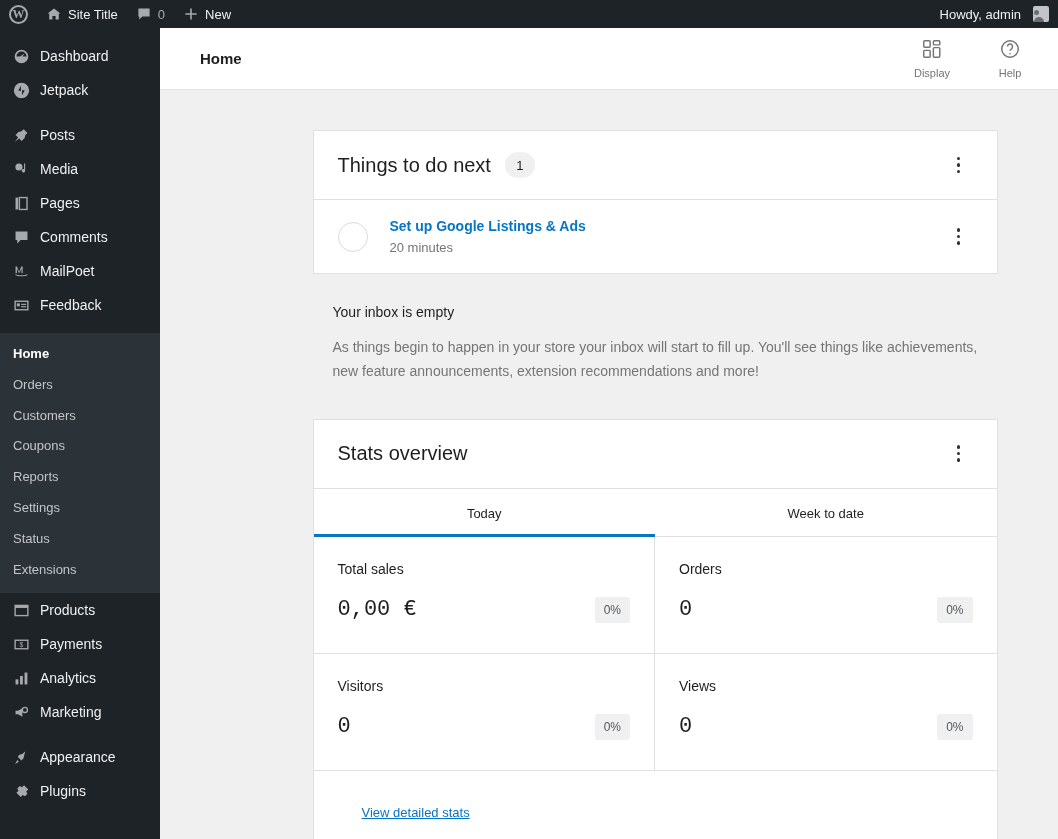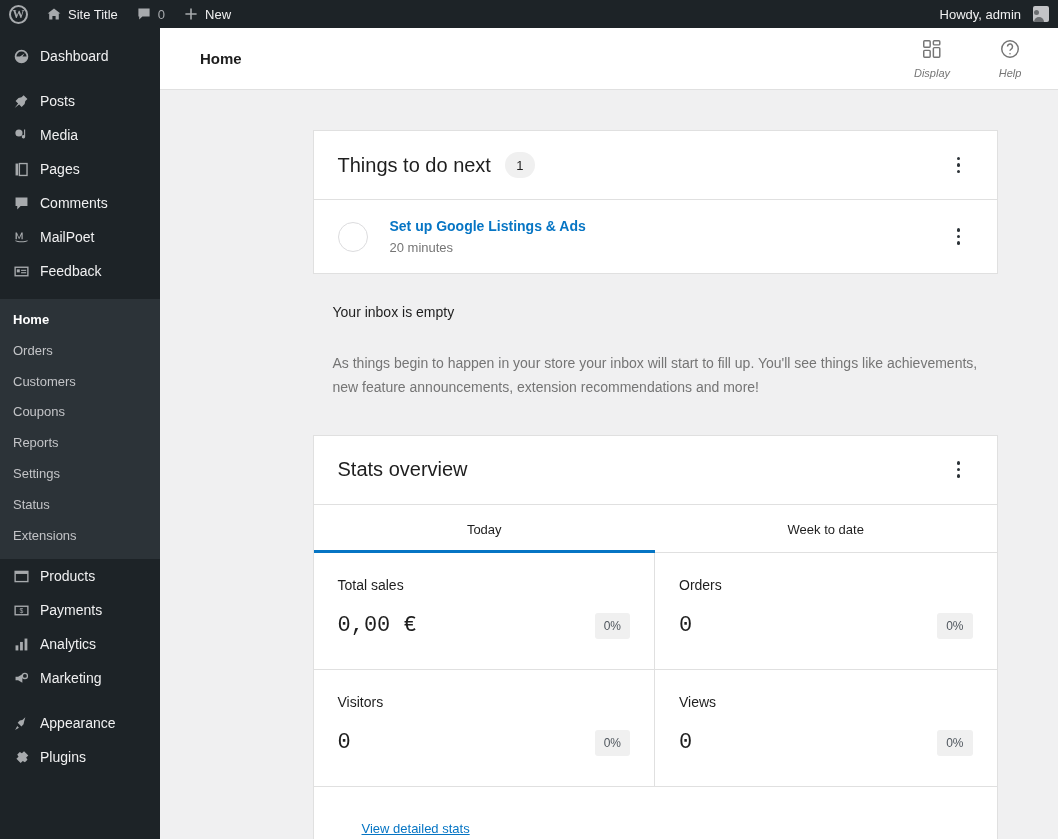--- a/index.html
+++ b/index.html
@@ -141,21 +141,21 @@
     margin-left: auto;
     display: flex; align-items: center; gap: 26px;
     padding-right: 22px;
   }
   .header-btn {
     display: flex; flex-direction: column; align-items: center; gap: 3px;
     cursor: pointer;
     width: 52px;
   }
   .header-btn .hb-label {
-    font-size: 11px; color: #757575; font-style: italic;
+    font-size: 11px; color: #757575;
   }
 
   
   #main {
     position: absolute; top: 90px; left: 160px;
     width: 990px; height: 749px;
     background: #f0f0f1;
     overflow: hidden;
   }
   .content-col {
@@ -214,21 +214,21 @@
     font-size: 14px; font-weight: 600;
     color: #0675c4;
     cursor: pointer;
   }
   .task-time { font-size: 13px; color: #757575; }
 
   
   .inbox-block { padding: 30px 20px 0 20px; }
   .inbox-title {
     font-size: 14px; font-weight: 400; color: #1e1e1e;
-    margin-bottom: 32px;
+    margin-bottom: 16px;
   }
   .inbox-body {
     font-size: 14px; color: #757575; line-height: 1.7;
     max-width: 645px;
   }
 
   
   .stats-card { margin-top: 35px; }
   .tabs {
     display: flex;
@@ -329,20 +329,28 @@
   <div class="menu-sep"></div>
 
   <div class="menu-group">
     <div class="menu-item">
       <span class="mi-icon">
         <svg width="17" height="17" viewBox="0 0 20 20">
             <path d="M10 2a8 8 0 100 16 8 8 0 000-16zm0 2a6 6 0 016 6H4a6 6 0 016-6zm3.6 2.2L9.2 9.4a1.2 1.2 0 101.4 1.4z"></path>
           </svg>
       </span>
       <span class="mi-label">Dashboard</span>
+    </div>
+    <div class="menu-item">
+      <span class="mi-icon">
+        <svg width="17" height="17" viewBox="0 0 20 20">
+            <path d="M10 1a9 9 0 100 18 9 9 0 000-18zm-.6 3.4v6H6.2zm1.2 11.2v-6h3.2z"></path>
+          </svg>
+      </span>
+      <span class="mi-label">Jetpack</span>
     </div>
   </div>
 
   <div class="menu-sep"></div>
 
   <div class="menu-group">
     <div class="menu-item">
       <span class="mi-icon">
         <svg width="17" height="17" viewBox="0 0 20 20">
             <path d="M12.5 2.5 10 5l-3.5.8L3 9.3l3 3-4 5.2 5.2-4 3 3 3.5-3.5.8-3.5 2.5-2.5z"></path>

